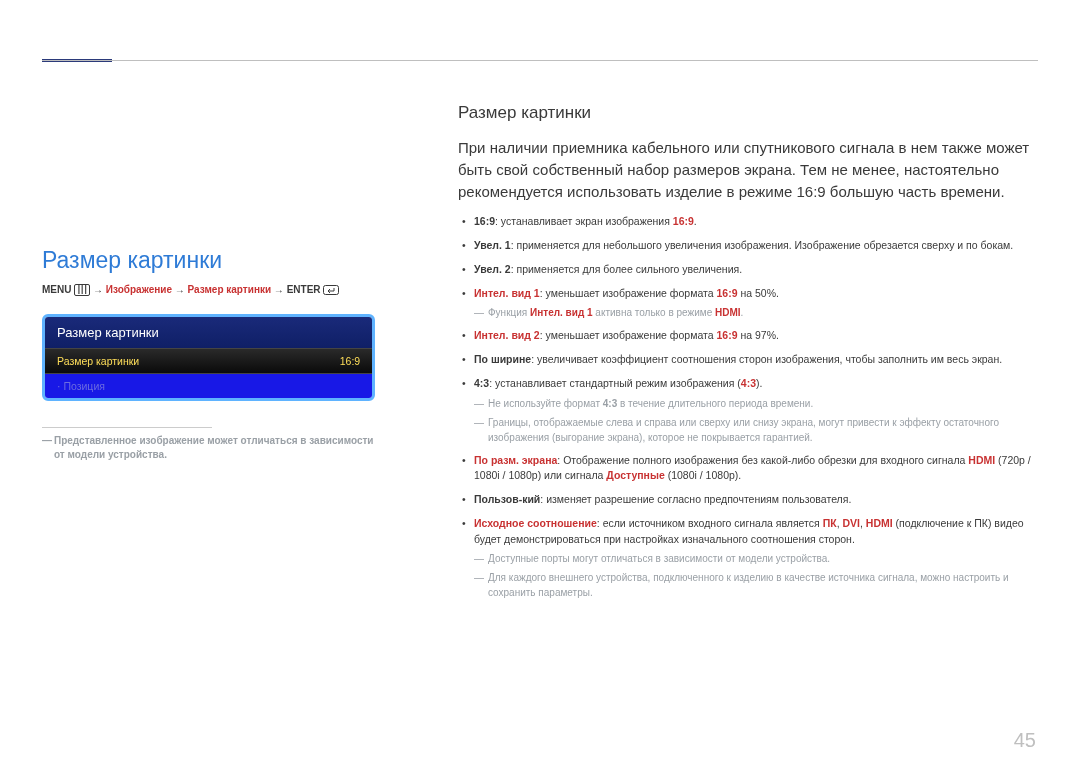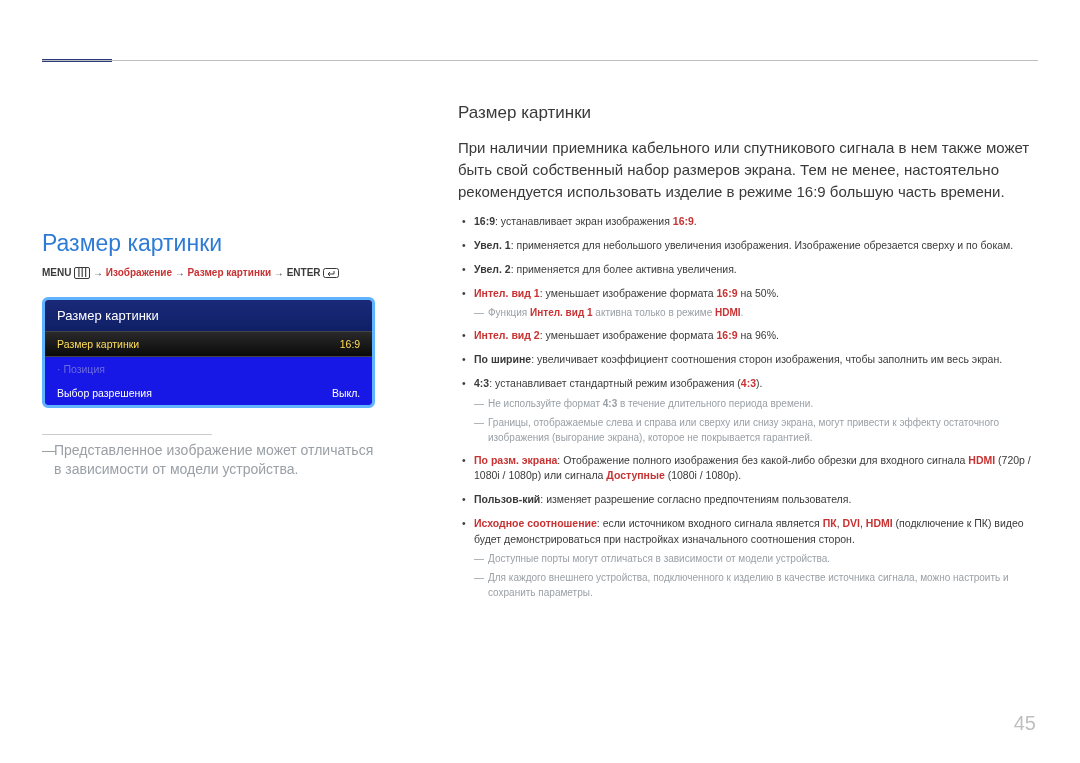--- a/index.html
+++ b/index.html
@@ -94,24 +94,25 @@
     border-top: 1px solid #444;
     border-bottom: 1px solid #444;
   }
   .osd-row.normal { color: #fff; }
   .osd-row.dim { color: #6b6be0; }
   .osd-row .dot::before { content: "· "; }
 
   .left-divider { border-top: 1px solid #ccc; width: 50%; margin-bottom: 6px; }
   .note {
     color: #9aa0a6;
-    font-size: 14px;
+    font-size: 10px;
     line-height: 1.35;
     padding-left: 12px;
     position: relative;
+    font-weight: bold;
   }
   .note::before {
     content: "―";
     position: absolute;
     left: 0;
     top: 0;
     color: #9aa0a6;
   }
 
   .intro { font-size: 15px; line-height: 1.45; margin-bottom: 12px; color: #3a3a3a; }
@@ -142,21 +143,21 @@
     position: absolute;
     left: -14px;
     top: 0;
     color: #9aa0a6;
   }
   .b { font-weight: bold; }
   .r { color: #c83232; font-weight: bold; }
 
   .page-num {
     position: absolute;
-    bottom: 28px;
+    bottom: 11px;
     right: 44px;
     font-size: 20px;
     color: #bfbfbf;
   }
 </style>
 </head>
 <body>
 
 <div class="top-line-accent"></div>
 <div class="top-line"></div>
@@ -183,40 +184,36 @@
       <div class="osd-header">Размер картинки</div>
       <div class="osd-body">
           <div class="osd-row selected">
             <span>Размер картинки</span>
             <span>16:9</span>
           </div>
           <div class="osd-row dim">
             <span class="dot">Позиция</span>
             <span></span>
           </div>
-          <div class="osd-row normal">
-            <span>Выбор разрешения</span>
-            <span>Выкл.</span>
-          </div>
         </div>
     </div>
 
     <div class="left-divider"></div>
     <div class="note">Представленное изображение может отличаться в зависимости от модели устройства.</div>
   </div>
 
   <div class="right-col">
     <h2 class="right-title">Размер картинки</h2>
     <div class="intro">При наличии приемника кабельного или спутникового сигнала в нем также может быть свой собственный набор размеров экрана. Тем не менее, настоятельно рекомендуется использовать изделие в режиме 16:9 большую часть времени.</div>
     <ul class="body-list">
         <li><span class="b">16:9</span><span>: устанавливает экран изображения </span><span class="r">16:9</span><span>.</span></li>
         <li><span class="b">Увел. 1</span><span>: применяется для небольшого увеличения изображения. Изображение обрезается сверху и по бокам.</span></li>
-        <li><span class="b">Увел. 2</span><span>: применяется для более активна увеличения.</span></li>
+        <li><span class="b">Увел. 2</span><span>: применяется для более сильного увеличения.</span></li>
         <li><span class="r">Интел. вид 1</span><span>: уменьшает изображение формата </span><span class="r">16:9</span><span> на 50%.</span><div class="sub"><span>Функция </span><span class="r">Интел. вид 1</span><span> активна только в режиме </span><span class="r">HDMI</span><span>.</span></div></li>
-        <li><span class="r">Интел. вид 2</span><span>: уменьшает изображение формата </span><span class="r">16:9</span><span> на 96%.</span></li>
+        <li><span class="r">Интел. вид 2</span><span>: уменьшает изображение формата </span><span class="r">16:9</span><span> на 97%.</span></li>
         <li><span class="b">По ширине</span><span>: увеличивает коэффициент соотношения сторон изображения, чтобы заполнить им весь экран.</span></li>
         <li><span class="b">4:3</span><span>: устанавливает стандартный режим изображения (</span><span class="r">4:3</span><span>).</span><div class="sub"><span>Не используйте формат </span><span class="b">4:3</span><span> в течение длительного периода времени.</span></div><div class="sub" style="margin-left: 14px; padding-left: 0px;"><span>Границы, отображаемые слева и справа или сверху или снизу экрана, могут привести к эффекту остаточного изображения (выгорание экрана), которое не покрывается гарантией.</span></div></li>
         <li><span class="r">По разм. экрана</span><span>: Отображение полного изображения без какой-либо обрезки для входного сигнала </span><span class="r">HDMI</span><span> (720p / 1080i / 1080p) или сигнала </span><span class="r">Доступные</span><span> (1080i / 1080p).</span></li>
         <li><span class="b">Пользов-кий</span><span>: изменяет разрешение согласно предпочтениям пользователя.</span></li>
         <li><span class="r">Исходное соотношение</span><span>: если источником входного сигнала является </span><span class="r">ПК</span><span>, </span><span class="r">DVI</span><span>, </span><span class="r">HDMI</span><span> (подключение к ПК) видео будет демонстрироваться при настройках изначального соотношения сторон.</span><div class="sub"><span>Доступные порты могут отличаться в зависимости от модели устройства.</span></div><div class="sub"><span>Для каждого внешнего устройства, подключенного к изделию в качестве источника сигнала, можно настроить и сохранить параметры.</span></div></li>
       </ul>
   </div>
 </div>
 
 <div class="page-num">45</div>

